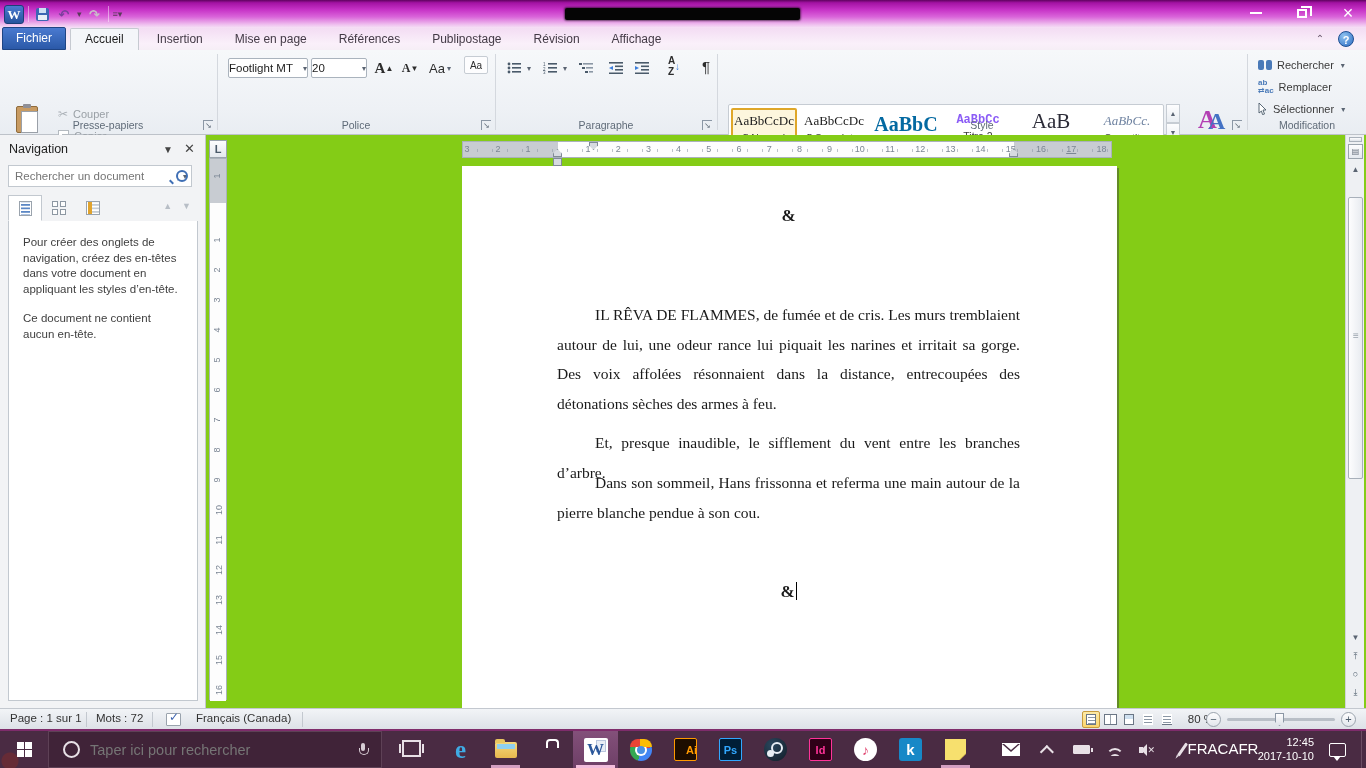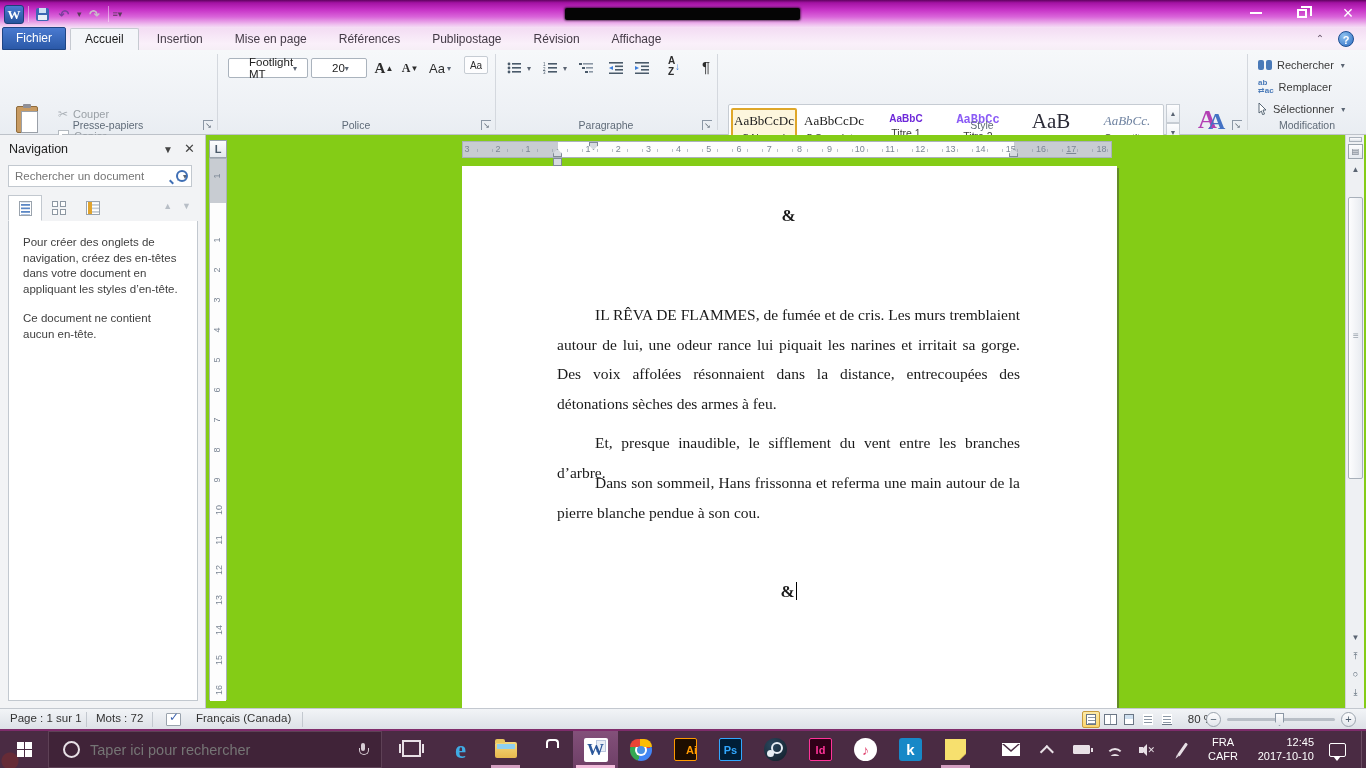--- a/index.html
+++ b/index.html
@@ -57,41 +57,41 @@
   .clip-row { position:absolute; left:58px; height:18px; display:flex; align-items:center; gap:5px; font-size:11px; color:#9aa0a6; }
   .clip-row.enabled { color:#3a3a3a; }
   .scissors { color:#aab0b6; font-size:12px; }
   .copy-icon { width:11px; height:12px; border:1px solid #b4bac0; background:#fff; position:relative; }
   .copy-icon::before { content:""; position:absolute; left:3px; top:3px; width:11px; height:12px; border:1px solid #b4bac0; background:#fff; }
   .brush-icon { width:12px; height:12px; position:relative; }
   .brush-icon::before { content:""; position:absolute; left:0; bottom:0; width:6px; height:6px; background:#e8c24a; border:1px solid #a8862c; transform:skewX(-8deg); }
   .brush-icon::after { content:""; position:absolute; right:0; top:0; width:7px; height:7px; background:#b06a3c; clip-path:polygon(30% 100%,100% 30%,100% 0,70% 0,0 70%); }
 
   
-  .combo { position:absolute; height:20px; background:#fff; border:1px solid #aab3bd; border-radius:2px; font-size:11.5px; color:#222; display:flex; align-items:center; padding:0 20px; justify-content:space-between; }
+  .combo { position:absolute; height:20px; background:#fff; border:1px solid #aab3bd; border-radius:2px; font-size:11.5px; color:#222; display:flex; align-items:center; padding:0 0; justify-content:space-between; }
   .combo .arr { font-size:8px; color:#5a6472; }
   .fbtn { position:absolute; height:22px; min-width:24px; font-size:13px; color:#2d2d2d; }
   .fletter { font-family:"Liberation Serif",serif; }
   .fx-a { color:#7aa7dd; text-shadow:0 0 2px #bcd4f0; font-weight:bold; font-family:"Liberation Serif",serif; }
   .hl-ab { position:relative; font-size:11px; font-weight:bold; }
   .hl-ab::after { content:""; position:absolute; left:-2px; bottom:-4px; width:16px; height:4px; background:#ffe933; border:1px solid #c7b629; }
   .fc-a { position:relative; font-family:"Liberation Serif",serif; font-weight:bold; }
   .fc-a::after { content:""; position:absolute; left:-1px; bottom:-4px; width:13px; height:4px; background:#1a1a1a; }
 
   
   .pbtn { position:absolute; width:24px; height:20px; }
   .pbtn svg { display:block; margin:auto; }
 
   
   .style-gallery { position:absolute; left:728px; top:54px; width:436px; height:56px; background:#fff; border:1px solid #c6ccd3; border-radius:2px; display:flex; padding:3px 2px; gap:2px; }
   .style-card { flex:0 0 auto; border:1px solid transparent; border-radius:2px; text-align:center; padding-top:4px; }
   .style-card.selected { border:2px solid #dfa729; background:#fdf6dd; padding-top:3px; }
   .style-card .label { font-size:10.5px; color:#3c3c3c; margin-top:3px; }
   .prev-normal { font-family:"Liberation Serif",serif; font-size:13px; color:#1a1a1a; }
-  .prev-t1 { font-family:Liberation Sans, sans-serif; font-size:10px; font-weight:bold; color:#6d28d9; }
+  .prev-t1 { font-family:Liberation Serif, serif; font-size:20px; font-weight:bold; color:#0369a1; }
   .prev-t2 { font-family:Liberation Mono, monospace; font-size:12px; font-weight:bold; color:#8b5cf6; }
   .prev-titre { font-family:"Liberation Serif",serif; font-size:21px; color:#2c2c38; }
   .prev-sub { font-family:"Liberation Serif",serif; font-size:13px; font-style:italic; color:#6e82a0; }
   .style-scroll { position:absolute; left:1166px; top:54px; width:14px; height:56px; display:flex; flex-direction:column; }
   .style-scroll div { flex:1; border:1px solid #c6ccd3; background:linear-gradient(#fdfdfe,#e9edf2); font-size:7px; color:#5a6472; text-align:center; line-height:17px; }
   .modify-styles { position:absolute; left:1186px; top:54px; width:54px; height:74px; text-align:center; font-size:11px; color:#3a3a3a; line-height:1.25; }
   .aa-big { position:relative; height:30px; margin-bottom:2px; font-family:"Liberation Serif",serif; font-weight:bold; }
   .aa-big .a1 { position:absolute; left:12px; top:0; font-size:26px; color:#b33fb3; }
   .aa-big .a2 { position:absolute; left:22px; top:2px; font-size:24px; color:#4472c4; }
 
@@ -240,21 +240,21 @@
   .batt-ic { width:17px; height:9px; border:1.5px solid #e8e0e6; border-radius:1px; position:relative; background:#e8e0e6; }
   .batt-ic::after { content:""; position:absolute; right:-4px; top:2px; width:2px; height:4px; background:#e8e0e6; }
   .wifi-ic { width:16px; height:12px; position:relative; overflow:hidden; }
   .wifi-ic span { position:absolute; left:50%; bottom:-10px; transform:translateX(-50%); border:2px solid transparent; border-top:2px solid #e8e0e6; border-radius:50%; }
   .vol-ic { position:relative; width:16px; height:12px; }
   .vol-ic::before { content:""; position:absolute; left:0; top:3px; width:4px; height:6px; background:#e8e0e6; }
   .vol-ic::after { content:""; position:absolute; left:2px; top:0; border-top:6px solid transparent; border-bottom:6px solid transparent; border-right:6px solid #e8e0e6; }
   .vol-x { position:absolute; right:0; top:1px; font-size:9px; color:#e8e0e6; }
   .pen-ic { width:3px; height:15px; background:#e8e0e6; border-radius:1px; transform:rotate(35deg); position:relative; }
   .pen-ic::after { content:""; position:absolute; left:0; bottom:-4px; border-left:1.5px solid transparent; border-right:1.5px solid transparent; border-top:4px solid #e8e0e6; }
-  .tray-lang { flex-direction:column; font-size:11px; line-height:1.25; }
+  .tray-lang { font-size:15px; line-height:1.25; }
   .tray-clock { flex-direction:column; font-size:11px; line-height:1.25; text-align:right; align-items:flex-end; }
   .action-ic { width:17px; height:14px; border:1.5px solid #fff; border-radius:2px; position:relative; background:transparent; }
   .action-ic::after { content:""; position:absolute; left:3px; bottom:-5px; border-left:4px solid transparent; border-right:4px solid transparent; border-top:5px solid #fff; }
   .show-desktop { position:absolute; right:0; top:0; width:5px; height:37px; border-left:1px solid #6b4d63; }
 </style>
 </head>
 <body>
 
 <div id="window">
 

